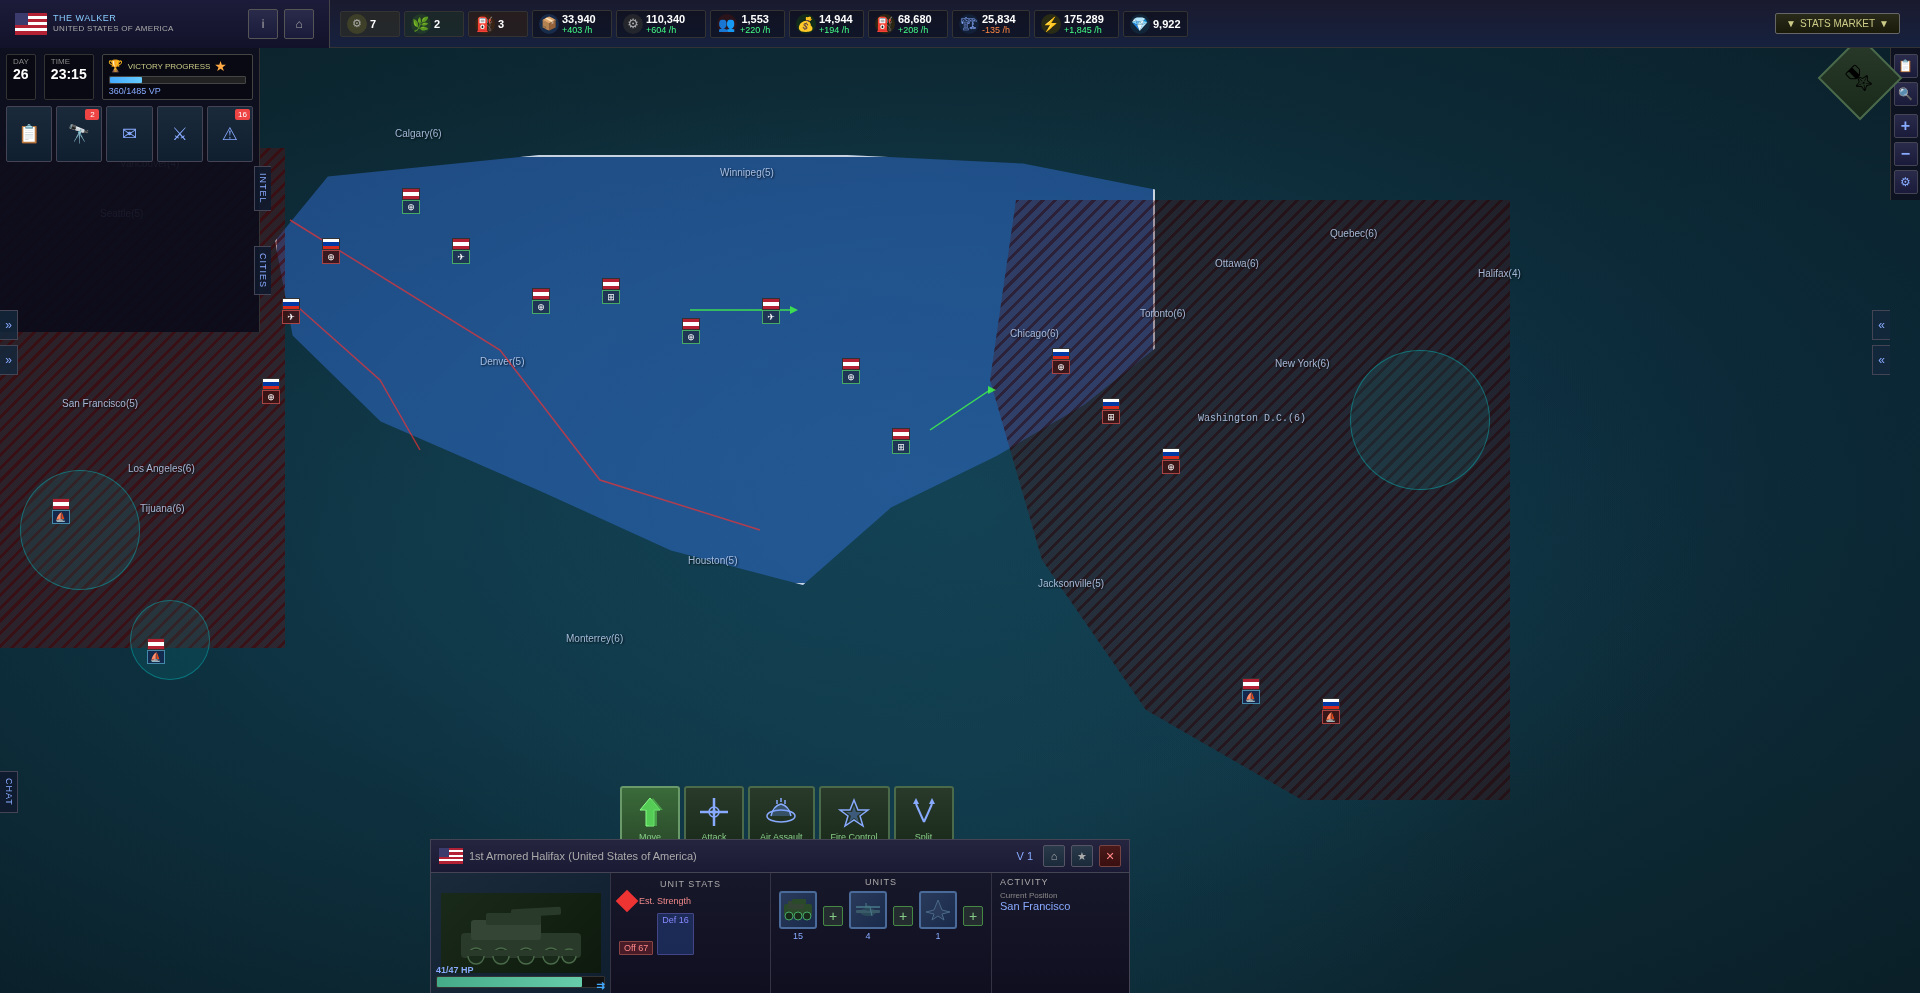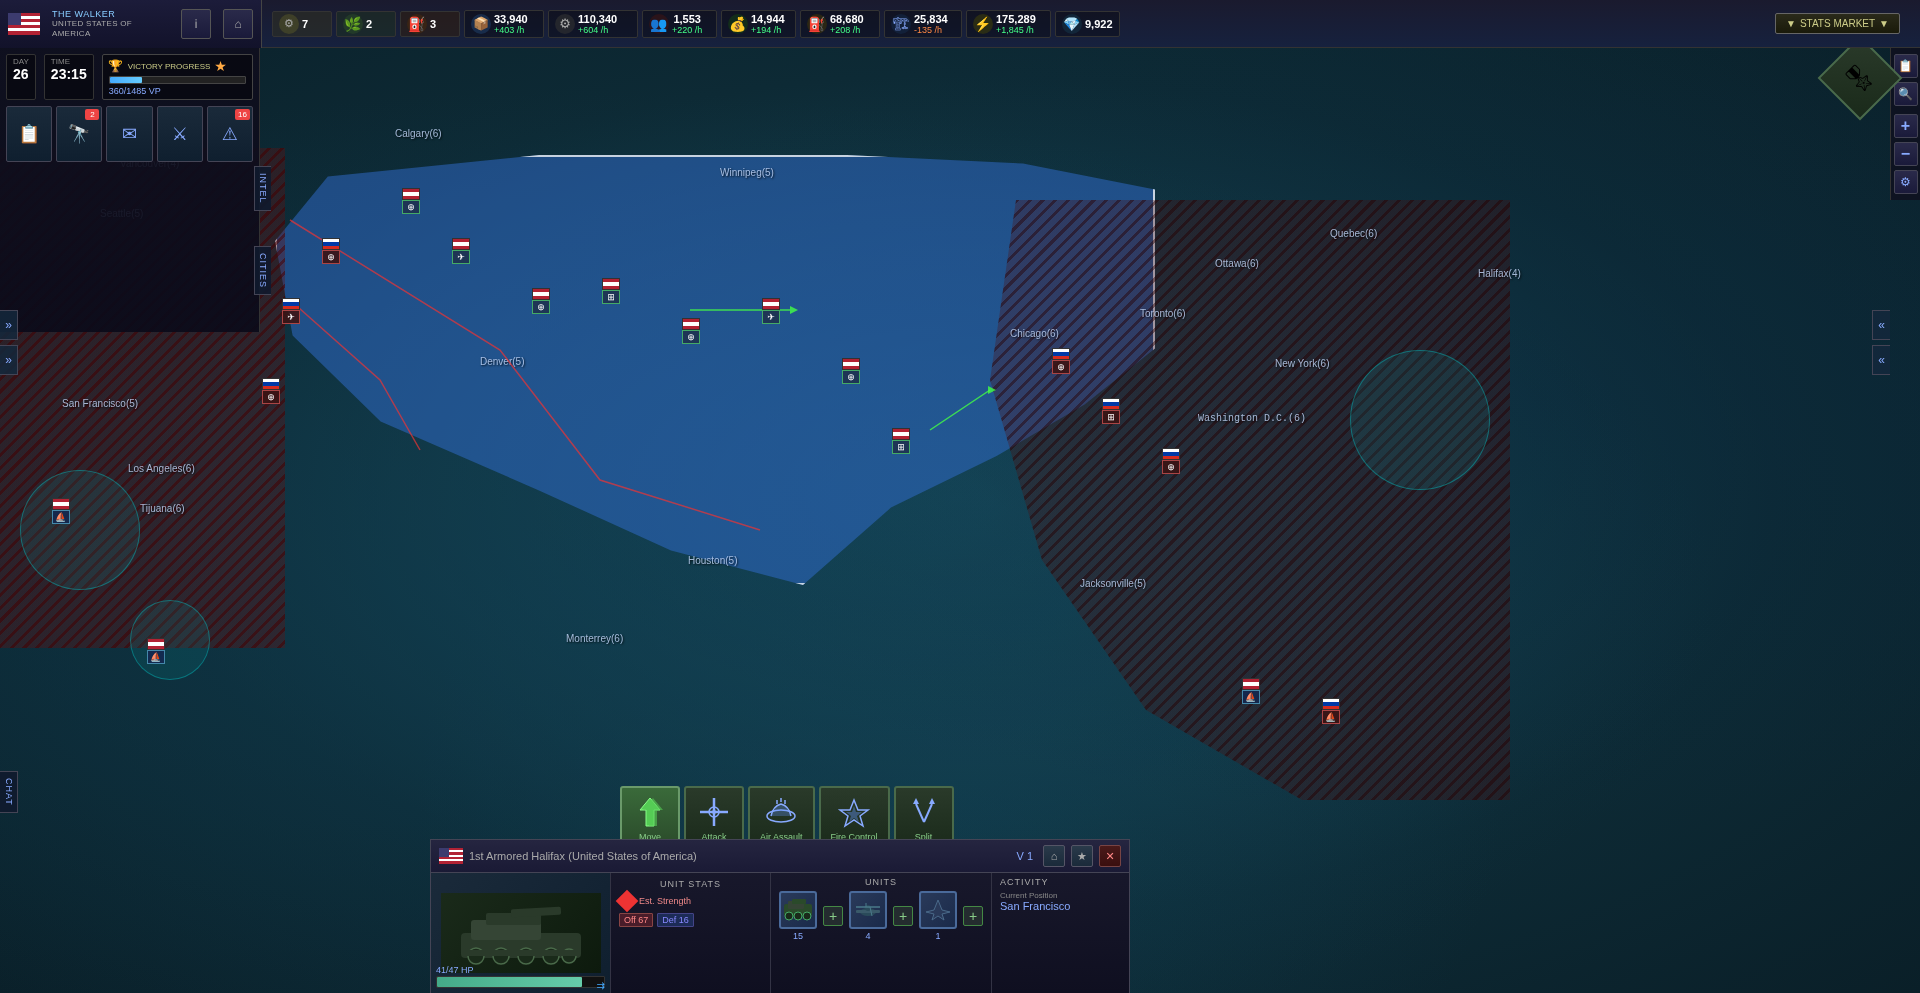--- a/index.html
+++ b/index.html
@@ -29,26 +29,26 @@
       background: linear-gradient(180deg, #1a1a2e 0%, #16213e 100%);
       border-bottom: 1px solid #333;
       display: flex;
       align-items: center;
       z-index: 100;
     }
 
     #player-info {
       display: flex;
       align-items: center;
-      width: 262px;
+      width: 330px;
       height: 48px;
       background: linear-gradient(180deg, #1c1c3a 0%, #12122a 100%);
       border-right: 1px solid #444;
-      padding: 0 8px;
-      gap: 12px;
+      padding: 0 15px;
+      gap: 6px;
     }
 
     .flag-usa {
       width: 32px;
       height: 22px;
       background: linear-gradient(180deg,
         #B22234 0%, #B22234 14%, #fff 14%, #fff 28%,
         #B22234 28%, #B22234 42%, #fff 42%, #fff 56%,
         #B22234 56%, #B22234 70%, #fff 70%, #fff 84%,
         #B22234 84%, #B22234 100%);
@@ -340,20 +340,21 @@
     #unit-image {
       width: 180px;
       flex-shrink: 0;
       background: linear-gradient(135deg, #1a2a3a 0%, #0f1f2f 100%);
       display: flex;
       align-items: center;
       justify-content: center;
       position: relative;
       overflow: hidden;
       border-right: 1px solid #334;
+      font-weight: bold;
     }
 
     .unit-hp-bar {
       position: absolute;
       bottom: 5px; left: 5px; right: 5px;
       height: 12px;
       background: #111;
       border: 1px solid #333;
       border-radius: 1px;
     }
@@ -410,20 +411,21 @@
       gap: 4px;
       font-size: 9px;
     }
 
     .off-stat {
       background: rgba(200,50,50,0.3);
       border: 1px solid #844;
       padding: 1px 4px;
       color: #f88;
       border-radius: 1px;
+      margin-top: 28px;
     }
 
     .def-stat {
       background: rgba(50,100,200,0.3);
       border: 1px solid #448;
       padding: 1px 4px;
       color: #88f;
       border-radius: 1px;
     }
 
@@ -675,21 +677,21 @@
   <div class="map-label" style="left:100px;top:208px;">Seattle(5)</div>
   <div class="map-label" style="left:480px;top:356px;">Denver(5)</div>
   <div class="map-label" style="left:1010px;top:328px;">Chicago(6)</div>
   <div class="map-label" style="left:1275px;top:358px;">New York(6)</div>
   <div class="map-label" style="left:62px;top:398px;">San Francisco(5)</div>
   <div class="map-label" style="left:1198px;top:413px;font-family:Liberation Mono, monospace;">Washington D.C.(6)</div>
   <div class="map-label" style="left:128px;top:463px;">Los Angeles(6)</div>
   <div class="map-label" style="left:688px;top:555px;">Houston(5)</div>
   <div class="map-label" style="left:140px;top:503px;">Tijuana(6)</div>
   <div class="map-label" style="left:566px;top:633px;">Monterrey(6)</div>
-  <div class="map-label" style="left:1080px;top:578px;text-align:center;">Jacksonville(5)</div>
+  <div class="map-label" style="left:1038px;top:578px;text-align:center;">Jacksonville(5)</div>
 </div>
 
 <div>
 
   <div class="map-unit" style="left:400px;top:190px;">
     <div style="display:flex;flex-direction:column;align-items:center;">
       <div class="map-unit-flag flag-us-small" style="width:18px;height:12px;border:1px solid #333;"></div>
       <div style="width:18px;height:14px;background:rgba(30,50,80,0.9);border:1px solid #4a6;display:flex;align-items:center;justify-content:center;font-size:9px;color:#fff;">⊕</div>
     </div>
   </div>

